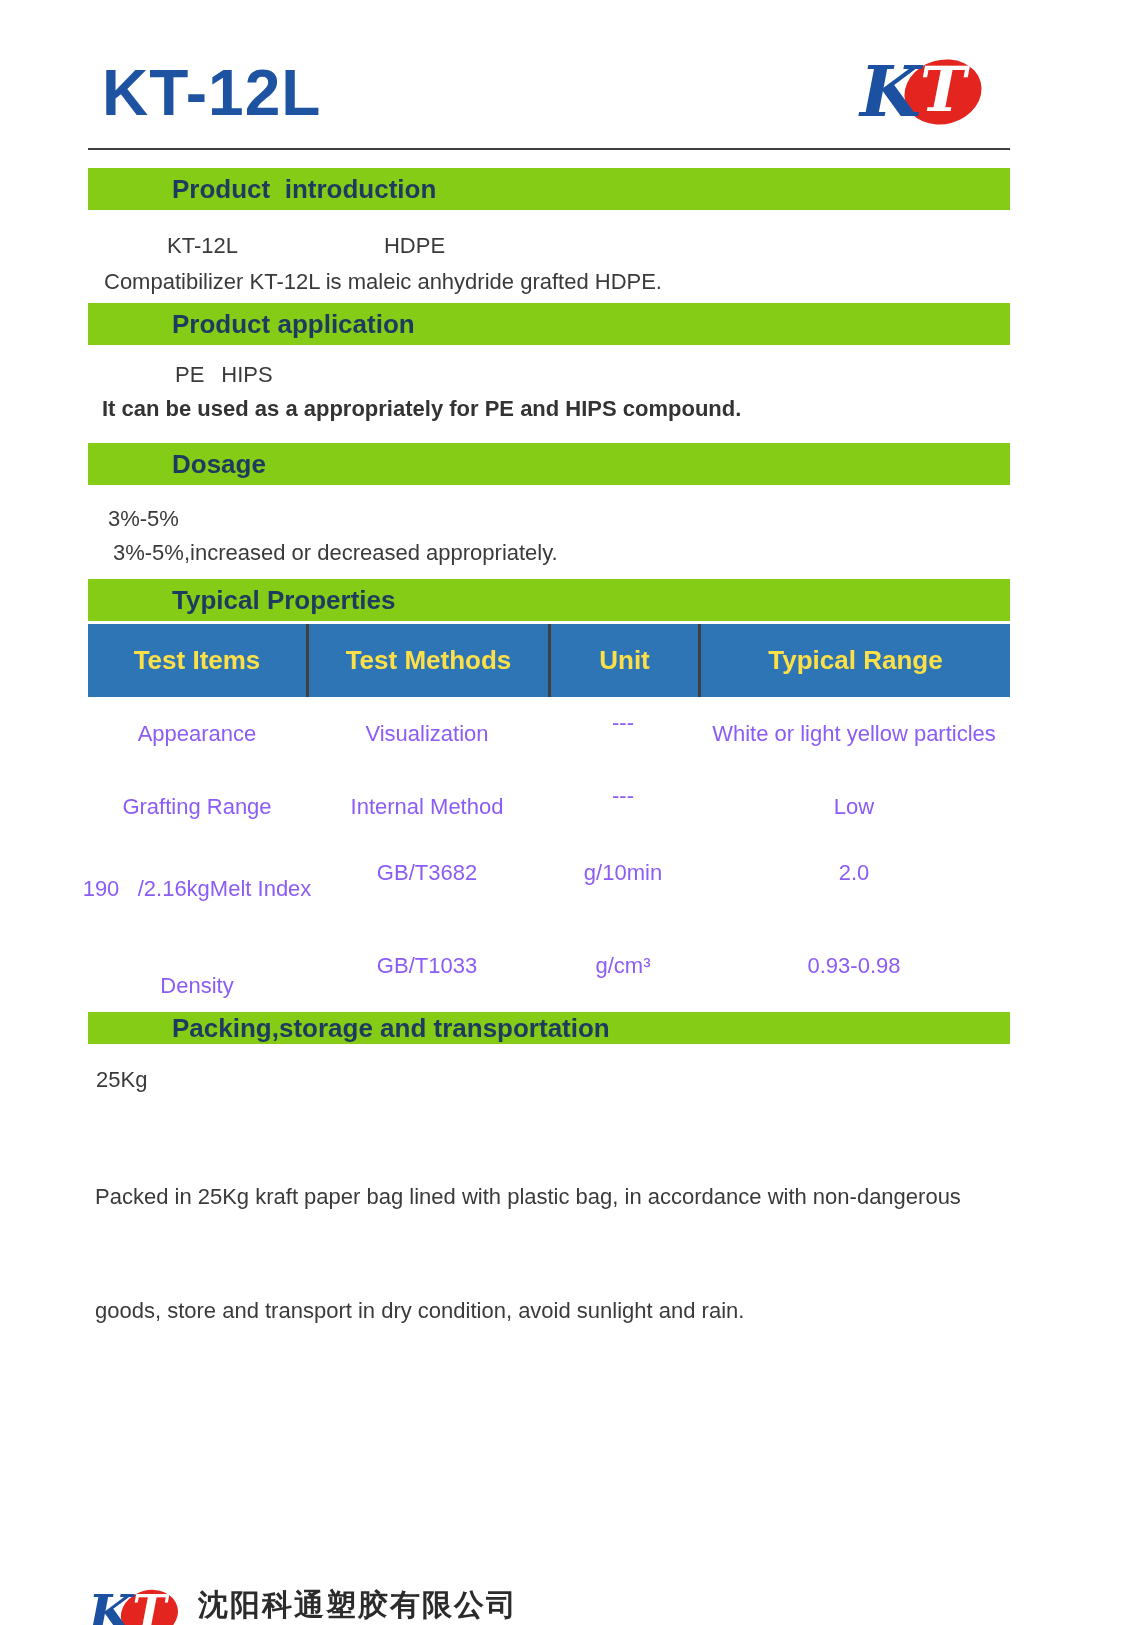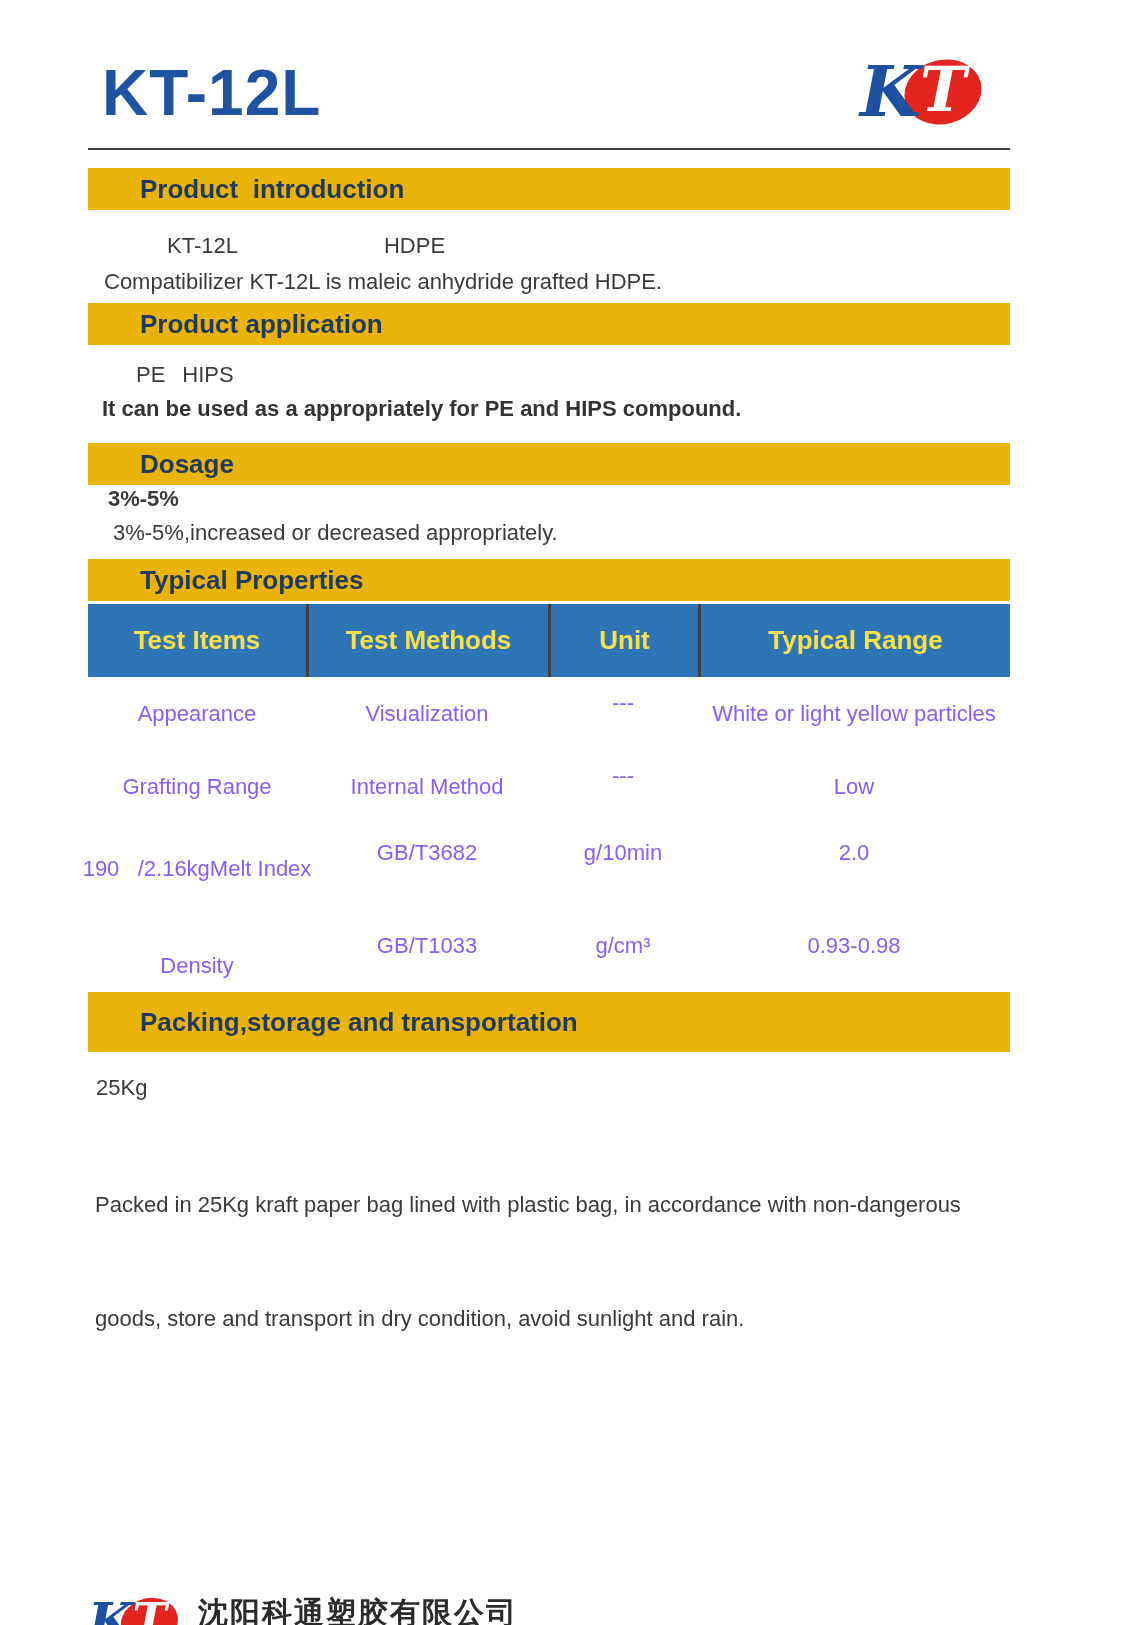--- a/index.html
+++ b/index.html
@@ -28,40 +28,40 @@
     font-style:italic;font-weight:bold;line-height:1;
   }
   .logo .logo-k{left:0;top:0;font-size:70px;color:#1c50a1;}
   .logo .logo-t{left:60px;top:2px;font-size:62px;color:#ffffff;}
   .masthead .logo{position:absolute;right:28px;top:2px;}
   .logo--sm{width:96px;height:52px;}
   .logo--sm .logo{transform:scale(0.74);transform-origin:top left;}
 
   
   .bar{
-    background:#eab308;height:42px;display:flex;align-items:center;
-    padding-left:52px;box-sizing:border-box;font-size:26px;font-weight:bold;
+    background:#84cc16;height:42px;display:flex;align-items:center;
+    padding-left:84px;box-sizing:border-box;font-size:26px;font-weight:bold;
     color:#1f3a5f;white-space:pre-wrap;
   }
   .bar--intro{margin-top:18px;}
   .bar--app{margin-top:7px;}
   .bar--dosage{margin-top:20px;}
   .bar--props{margin-top:12px;}
-  .bar--pack{margin-top:0;height:60px;}
+  .bar--pack{margin-top:0;height:32px;}
 
   
   .bodyline{font-size:22px;line-height:28px;white-space:pre-wrap;}
   .tokens{display:flex;font-size:22px;line-height:28px;}
   .intro-tokens{margin-top:22px;margin-left:79px;}
   .intro-tokens .tok2{margin-left:146px;}
   .intro-body{margin-top:8px;margin-left:16px;}
-  .app-tokens{margin-top:16px;margin-left:48px;}
+  .app-tokens{margin-top:16px;margin-left:87px;}
   .app-tokens .tok2{margin-left:17px;}
   .app-body{margin-top:6px;margin-left:14px;font-weight:bold;color:#333333;}
-  .dosage-line{margin-left:20px;font-weight:bold;}
+  .dosage-line{margin-top:20px;margin-left:20px;}
   .dosage-body{margin-top:6px;margin-left:25px;}
   .pack-line{margin-top:22px;margin-left:8px;}
   .pack-par{margin-top:8px;margin-left:7px;font-size:22px;line-height:38px;white-space:pre;}
 
   
   .ptable{margin-top:3px;width:922px;}
   .trow,.thead{display:grid;grid-template-columns:218px 242px 150px 312px;}
   .thead{background:#2e75b6;height:73px;}
   .th{
     display:flex;align-items:center;justify-content:center;color:#fde047;

